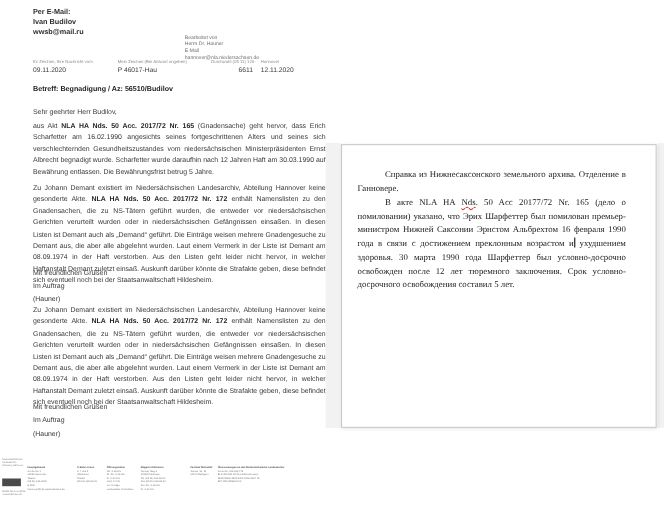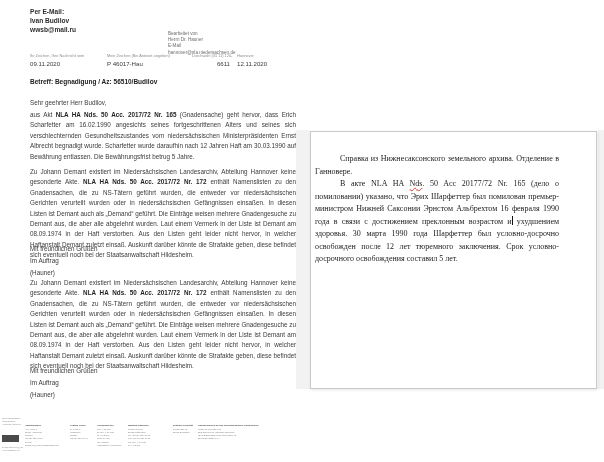--- a/index.html
+++ b/index.html
@@ -56,21 +56,21 @@
 
   
   .gutter-left{left:296px;top:130px;width:14px;height:259px;background:#f2f2f2;}
   .gutter-right{left:598px;top:130px;width:6px;height:259px;background:#f2f2f2;}
   .page{
     left:310px;top:131px;width:285px;height:256px;
     background:#ffffff;border:1px solid #c9c9c9;
     box-shadow:1px 1px 3px rgba(0,0,0,0.10);
   }
   .rutext{
-    position:absolute;left:4px;top:21px;width:244px;
+    position:absolute;left:14px;top:21px;width:244px;
     font-family:"Liberation Serif", serif;
     font-size:8px;line-height:12.5px;color:#1a1a1a;
     text-align:justify;
   }
   .rutext p{margin:0;text-indent:25px;}
   .misspell{
     text-decoration-line:underline;
     text-decoration-style:wavy;
     text-decoration-thickness:1px;
   }

